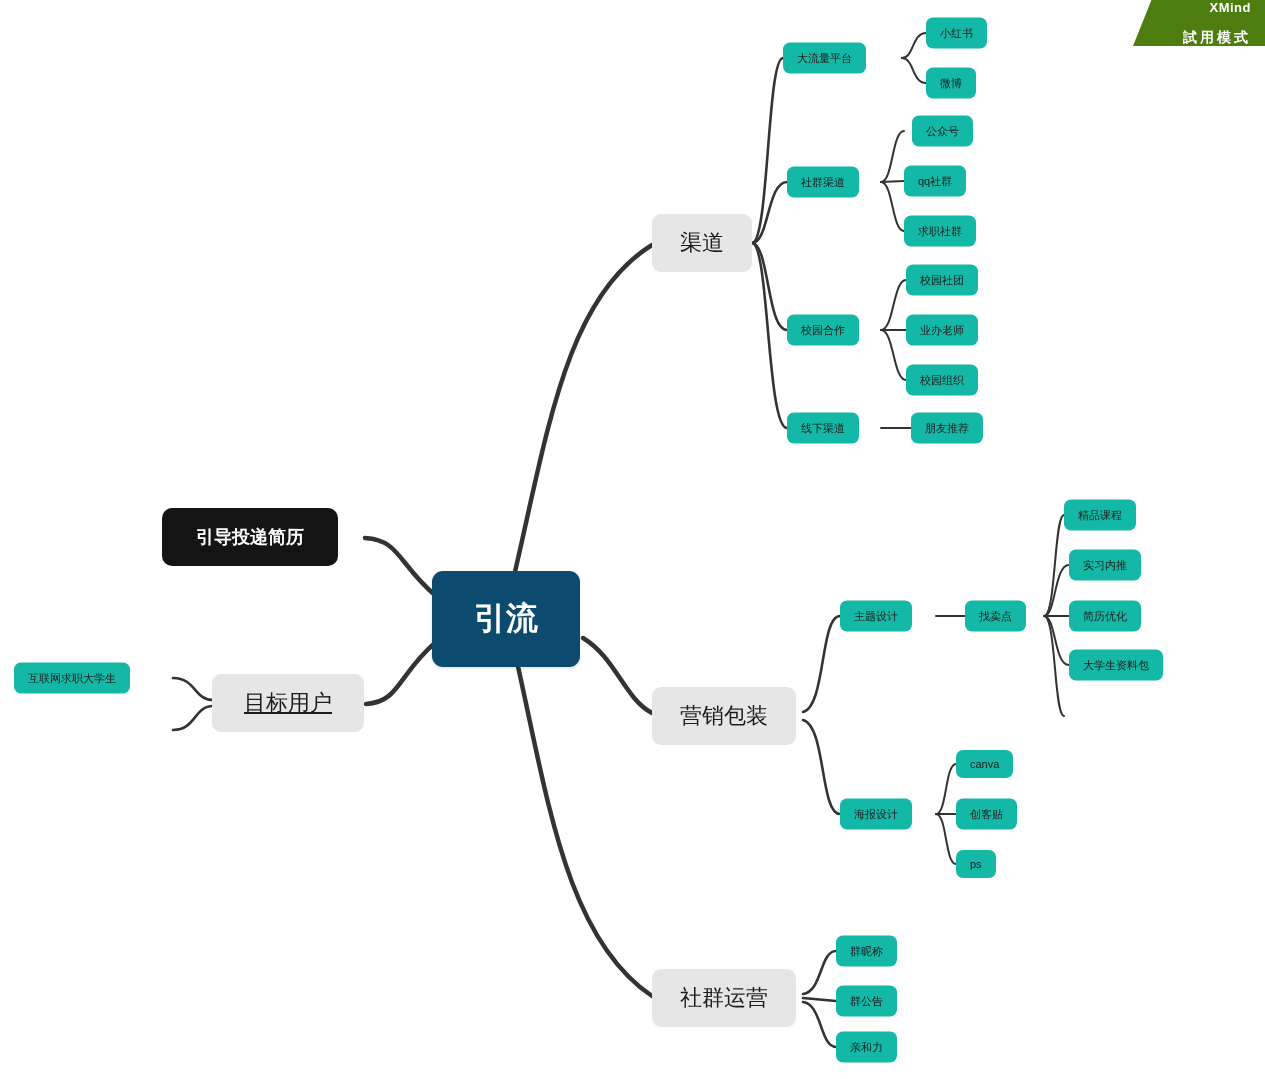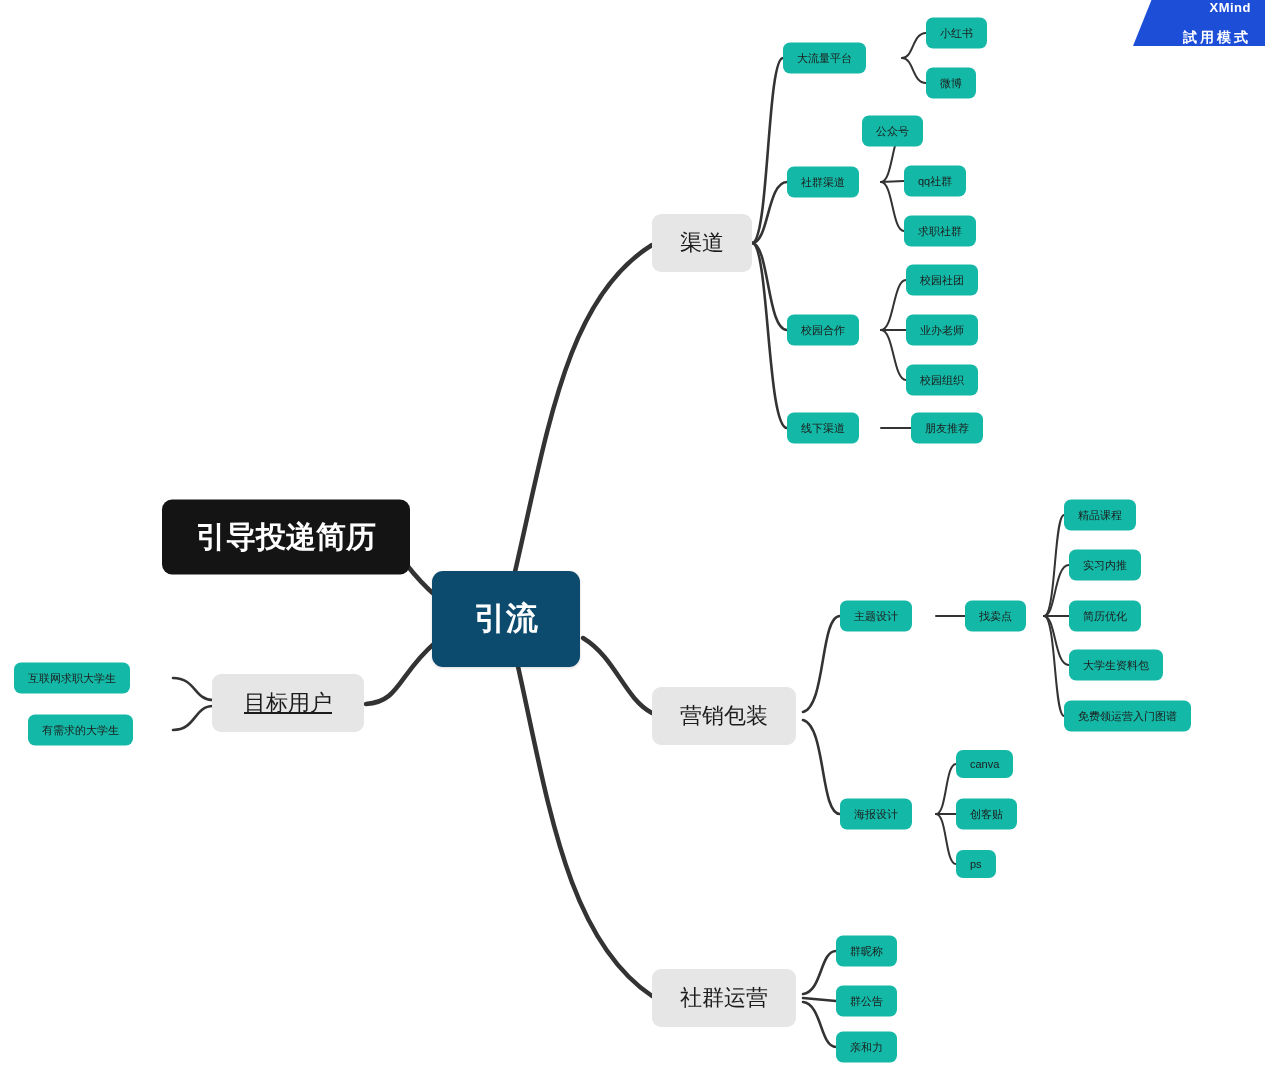--- a/index.html
+++ b/index.html
@@ -26,25 +26,25 @@
     font-size:22px;padding:14px 28px;
   }
   .topic.wide{padding:14px 32px;text-decoration:underline;}
   .root-node{
     background:#0c4a6e;color:#ffffff;border-radius:11px;
     font-size:32px;font-weight:bold;padding:26px 42px;
     box-shadow:0 1px 3px rgba(0,0,0,0.15);
   }
   .black-node{
     background:#141414;color:#ffffff;border-radius:10px;
-    font-size:30px;font-weight:bold;padding:17px 34px;
+    font-size:18px;font-weight:bold;padding:17px 34px;
   }
   .trial-badge{
     position:absolute;right:0;top:0;width:132px;height:46px;
-    background:#1d4ed8;color:#ffffff;
+    background:#4d7c0f;color:#ffffff;
     clip-path:polygon(14% 0, 100% 0, 100% 100%, 0% 100%);
     display:flex;flex-direction:column;align-items:flex-end;justify-content:center;
     padding-right:14px;box-sizing:border-box;cursor:pointer;
   }
   .trial-badge .t1{font-size:13px;font-weight:bold;letter-spacing:0.5px;}
   .trial-badge .t2{font-size:14px;font-weight:bold;letter-spacing:3px;margin-top:14px;}
 </style>
 </head>
 <body>
 
@@ -98,50 +98,48 @@
     <path class="mid" d="M803,998 L836,1001"></path>
     <path class="mid" d="M803,1002 C822,1004 820,1047 836,1047"></path>
   </svg>
 
   <div class="node root-node" style="left:432px;top:619px">引流</div>
 
   <div class="node black-node" style="left:162px;top:537px">引导投递简历</div>
 
   <div class="node topic wide" style="left:212px;top:703px">目标用户</div>
   <div class="node leaf" style="left:14px;top:678px">互联网求职大学生</div>
-  <div class="node leaf" style="left:28px;top:730px">有需求的大学生</div>
 
   <div class="node topic" style="left:652px;top:243px">渠道</div>
 
   <div class="node leaf" style="left:783px;top:58px">大流量平台</div>
   <div class="node leaf" style="left:926px;top:33px">小红书</div>
   <div class="node leaf" style="left:926px;top:83px">微博</div>
 
   <div class="node leaf" style="left:787px;top:182px">社群渠道</div>
-  <div class="node leaf" style="left:862px;top:131px">公众号</div>
+  <div class="node leaf" style="left:912px;top:131px">公众号</div>
   <div class="node leaf" style="left:904px;top:181px">qq社群</div>
   <div class="node leaf" style="left:904px;top:231px">求职社群</div>
 
   <div class="node leaf" style="left:787px;top:330px">校园合作</div>
   <div class="node leaf" style="left:906px;top:280px">校园社团</div>
   <div class="node leaf" style="left:906px;top:330px">业办老师</div>
   <div class="node leaf" style="left:906px;top:380px">校园组织</div>
 
   <div class="node leaf" style="left:787px;top:428px">线下渠道</div>
   <div class="node leaf" style="left:911px;top:428px">朋友推荐</div>
 
   <div class="node topic" style="left:652px;top:716px">营销包装</div>
 
   <div class="node leaf" style="left:840px;top:616px">主题设计</div>
   <div class="node leaf" style="left:965px;top:616px">找卖点</div>
   <div class="node leaf" style="left:1064px;top:515px">精品课程</div>
   <div class="node leaf" style="left:1069px;top:565px">实习内推</div>
   <div class="node leaf" style="left:1069px;top:616px">简历优化</div>
   <div class="node leaf" style="left:1069px;top:665px">大学生资料包</div>
-  <div class="node leaf" style="left:1064px;top:716px">免费领运营入门图谱</div>
 
   <div class="node leaf" style="left:840px;top:814px">海报设计</div>
   <div class="node leaf" style="left:956px;top:764px">canva</div>
   <div class="node leaf" style="left:956px;top:814px">创客贴</div>
   <div class="node leaf" style="left:956px;top:864px">ps</div>
 
   <div class="node topic" style="left:652px;top:998px">社群运营</div>
   <div class="node leaf" style="left:836px;top:951px">群昵称</div>
   <div class="node leaf" style="left:836px;top:1001px">群公告</div>
   <div class="node leaf" style="left:836px;top:1047px">亲和力</div>

